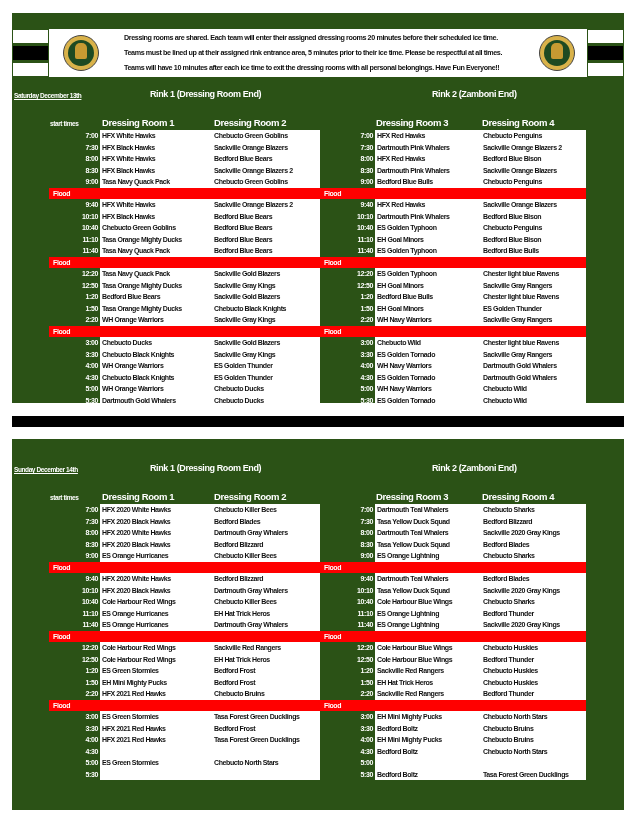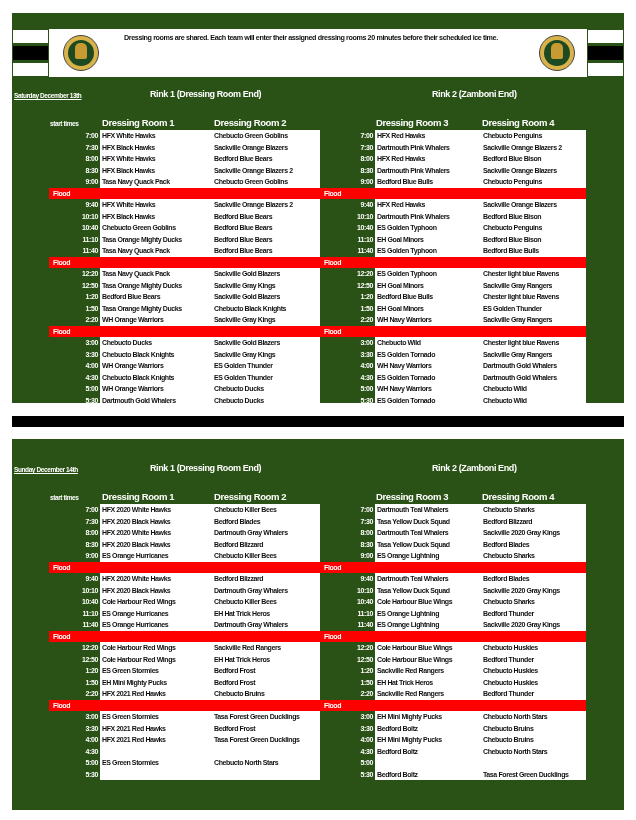--- a/index.html
+++ b/index.html
@@ -39,20 +39,22 @@
       <div class="stripe-b" style="top:17px;"></div>
       <div class="stripe-w" style="top:34px;"></div>
     </div>
     <div class="notebox">
       <div class="logo" style="left:14px;top:6px;">
           <div class="in"></div>
           <div class="bell"></div>
         </div>
       <div class="notes cond">
         <div>Dressing rooms are shared. Each team will enter their assigned dressing rooms 20 minutes before their scheduled ice time.</div>
+        <div>Teams must be lined up at their assigned rink entrance area, 5 minutes prior to their ice time. Please be respectful at all times.</div>
+        <div>Teams will have 10 minutes after each ice time to exit the dressing rooms with all personal belongings. Have Fun Everyone!!</div>
       </div>
       <div class="logo" style="left:490px;top:6px;">
           <div class="in"></div>
           <div class="bell"></div>
         </div>
     </div>
     <div class="stripe-box" style="left:575px;top:0;">
       <div class="stripe-w" style="top:1px;"></div>
       <div class="stripe-b" style="top:17px;"></div>
       <div class="stripe-w" style="top:34px;"></div>

